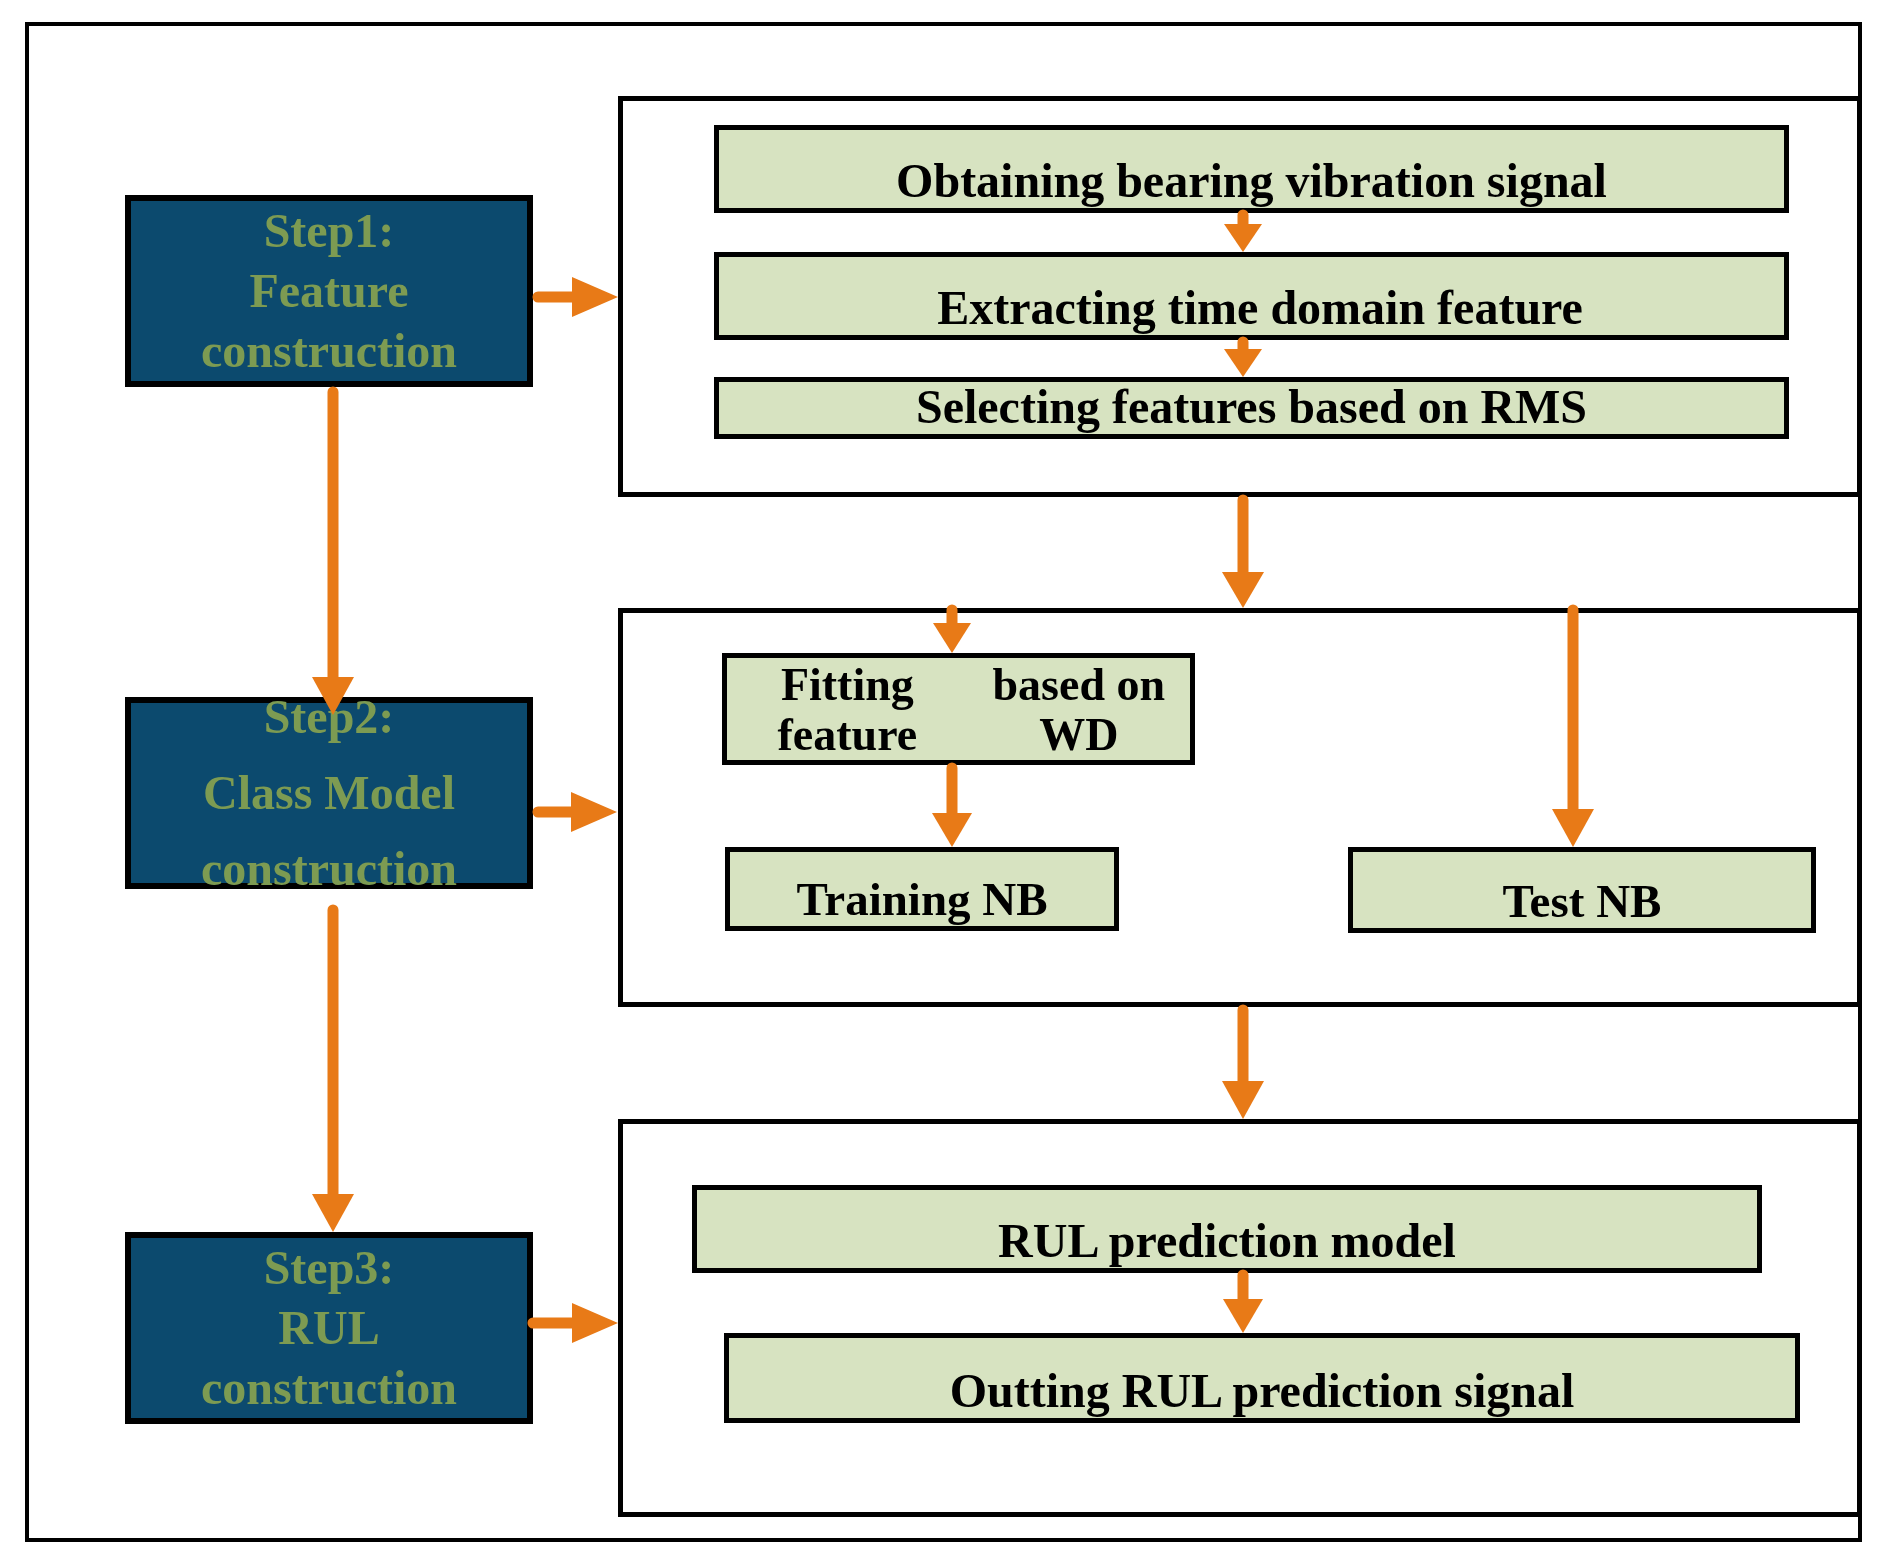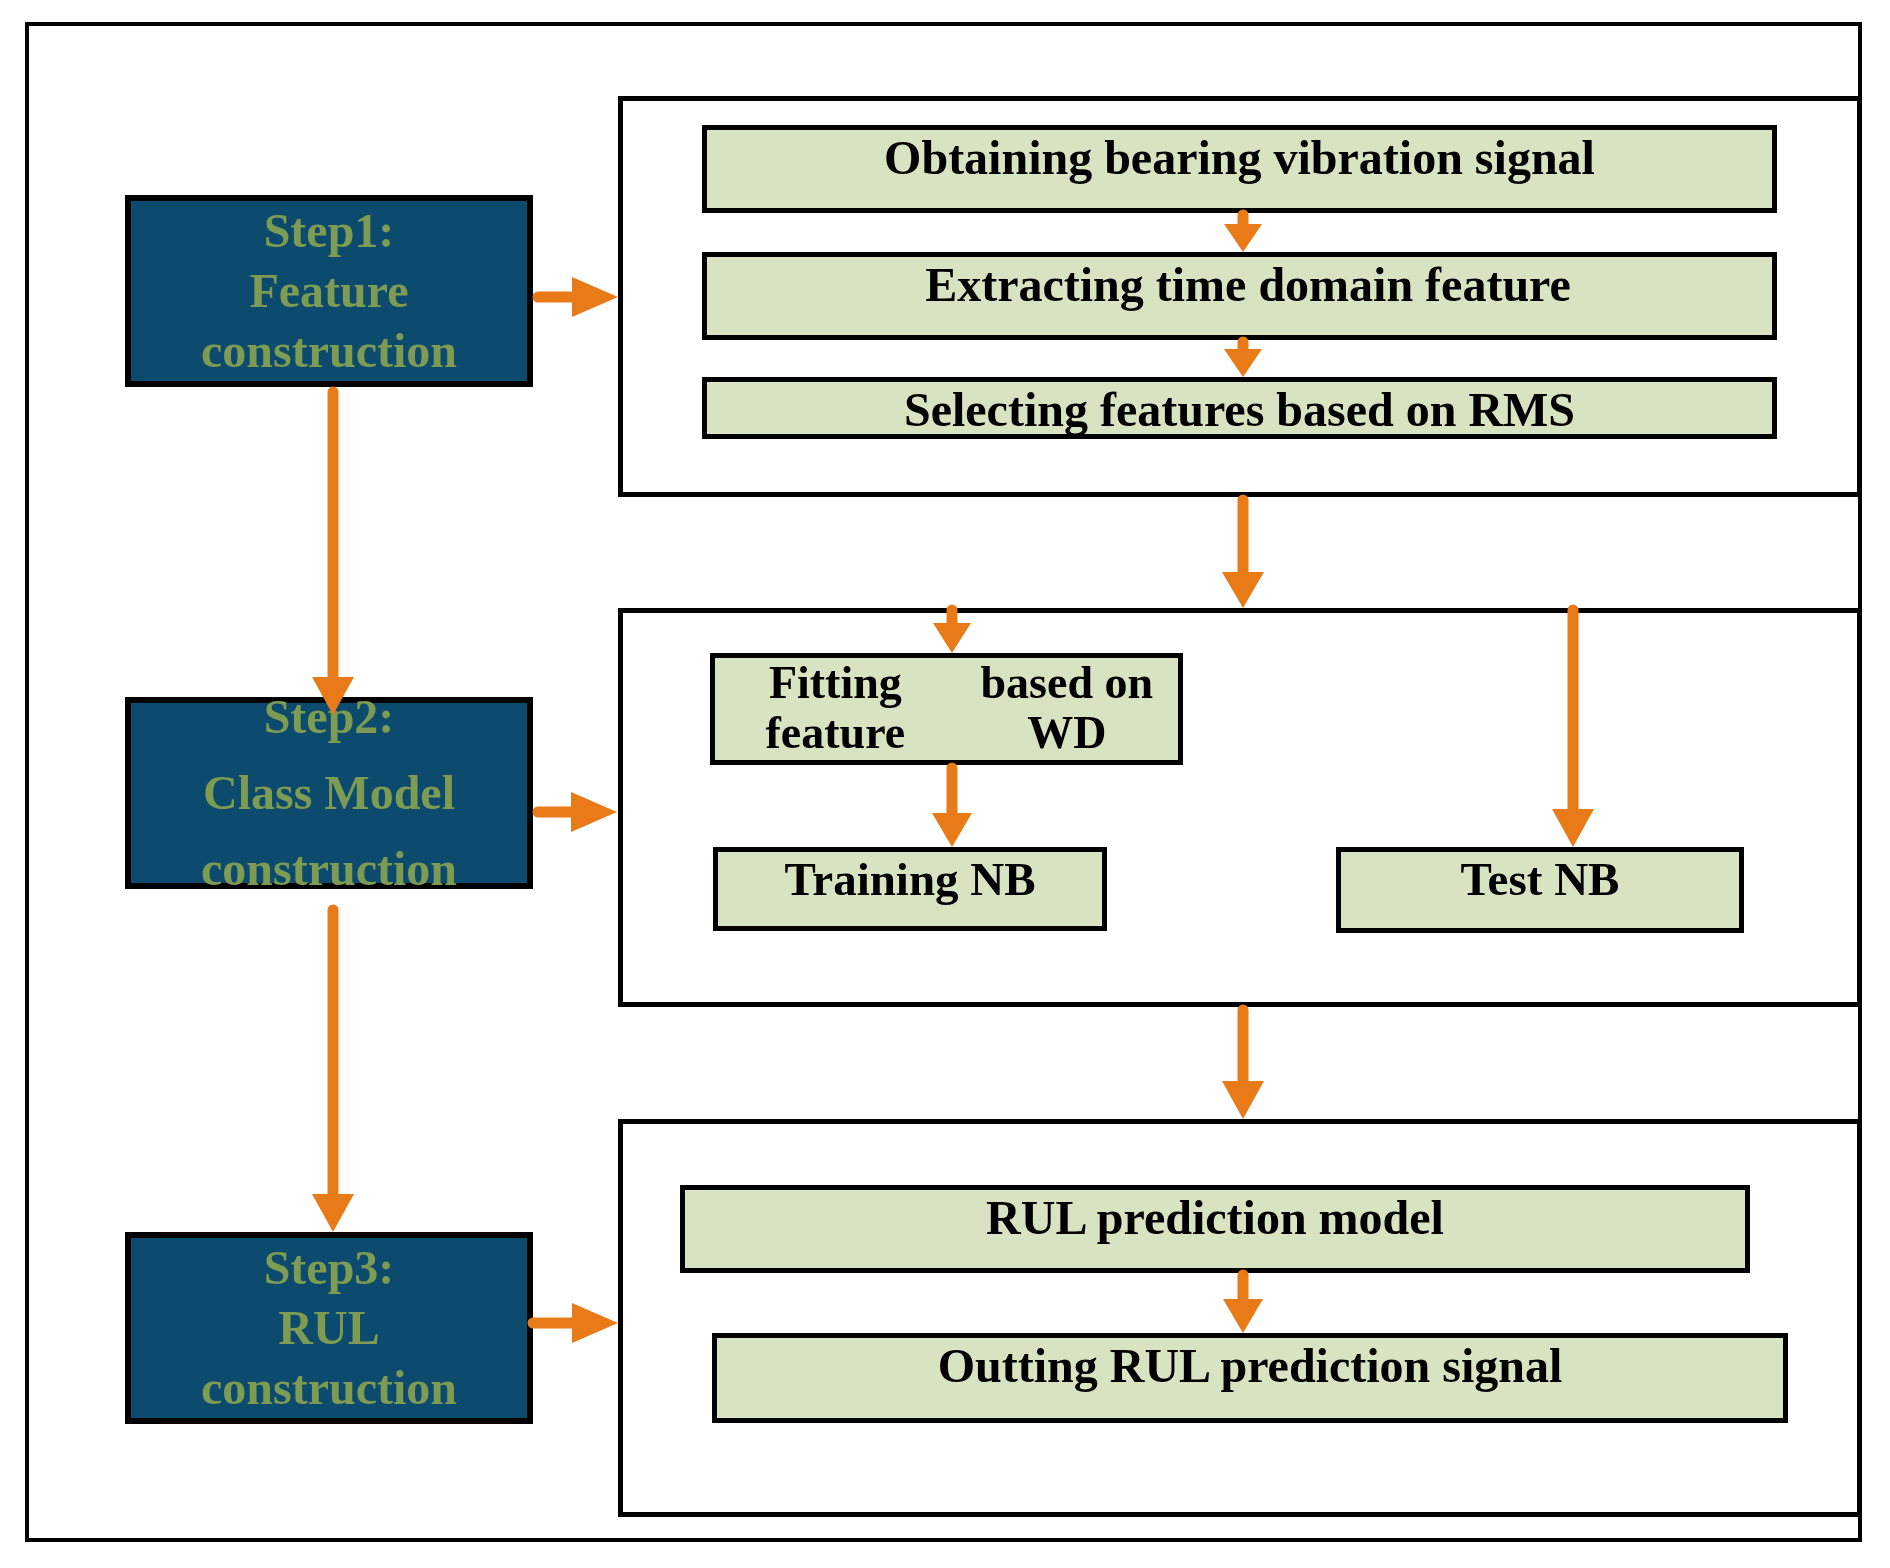--- a/index.html
+++ b/index.html
@@ -40,30 +40,31 @@
     background:#ffffff;
   }
   #container1{top:96px;height:401px;}
   #container2{top:608px;height:399px;}
   #container3{top:1119px;height:398px;}
   
   .green-box{
     border:5px solid var(--border-black,#000);
     background:var(--box-fill,#d7e3c1);
     color:#000;font-weight:bold;font-size:48px;
-    display:flex;align-items:flex-start;justify-content:center;
+    display:flex;align-items:flex-end;justify-content:center;
     text-align:center;
+    margin-left:12px;
   }
   #box-obtaining {left:702px;top:125px;width:1075px;height:88px;}
   #box-extracting{left:702px;top:252px;width:1075px;height:88px;padding-left:17px;}
   #box-selecting {left:702px;top:377px;width:1075px;height:62px;}
   #box-fitting   {left:710px;top:653px;width:473px;height:112px;
                   font-size:46px;line-height:50px;flex-direction:row;}
   #box-training  {left:713px;top:847px;width:394px;height:84px;font-size:47px;}
-  #box-test      {left:1336px;top:847px;width:408px;height:86px;font-size:47px;}
+  #box-test      {left:1336px;top:847px;width:468px;height:86px;font-size:47px;}
   #box-rulmodel  {left:680px;top:1185px;width:1070px;height:88px;}
   #box-outting   {left:712px;top:1333px;width:1076px;height:90px;}
   
   svg.arrows{position:absolute;left:0;top:0;width:1890px;height:1568px;pointer-events:none;}
   svg.arrows line{stroke:var(--accent-orange,#e87a17);stroke-width:11;stroke-linecap:round;}
   svg.arrows polygon{fill:var(--accent-orange,#e87a17);}
 </style>
 </head>
 <body>
 

